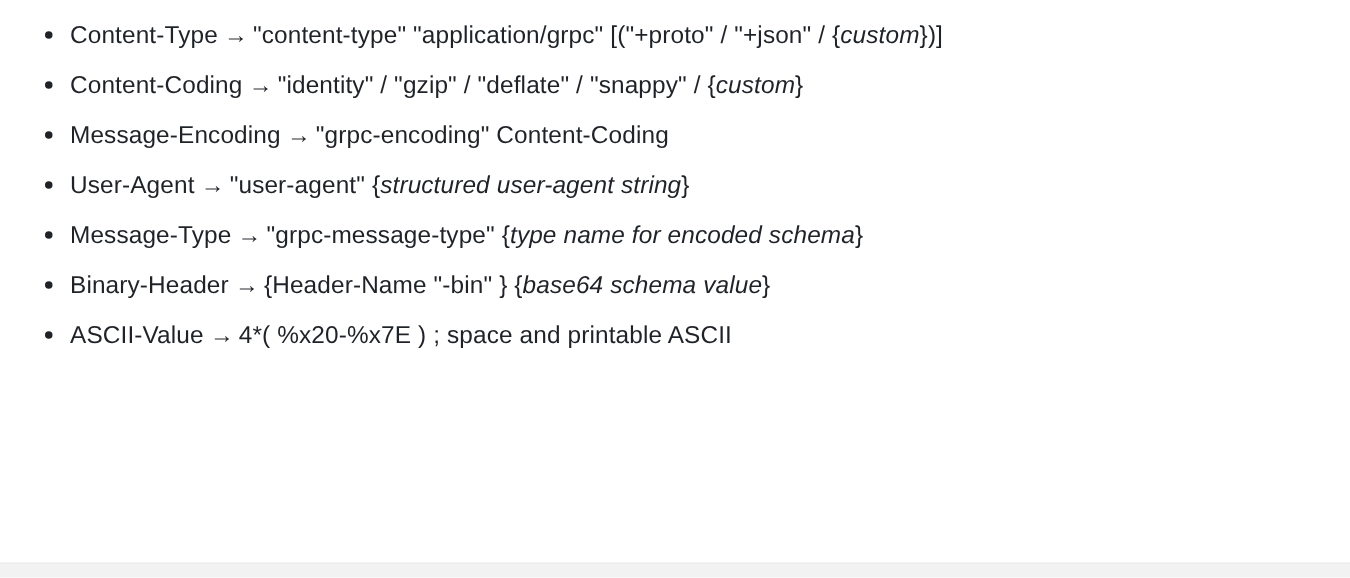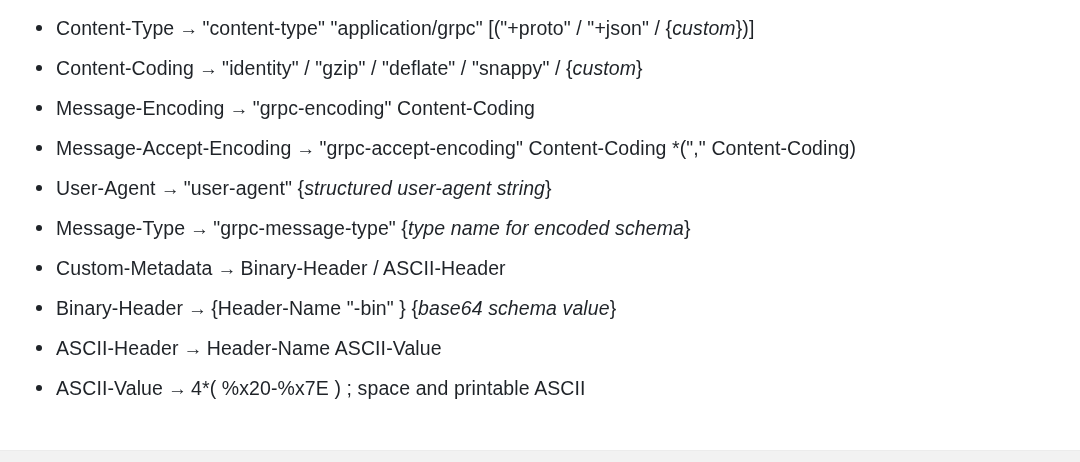--- a/index.html
+++ b/index.html
@@ -67,22 +67,19 @@
     border-top: 1px solid #ececec;
   }
 </style>
 </head>
 <body>
 
 <ul id="grammar-list">
     <li><span class="rule-name">Content-Type</span><span class="arrow">→</span><span class="def">"content-type" "application/grpc" [("+proto" / "+json" / {<i>custom</i>})]</span></li>
     <li><span class="rule-name">Content-Coding</span><span class="arrow">→</span><span class="def">"identity" / "gzip" / "deflate" / "snappy" / {<i>custom</i>}</span></li>
     <li><span class="rule-name">Message-Encoding</span><span class="arrow">→</span><span class="def">"grpc-encoding" Content-Coding</span></li>
-    <li><span class="rule-name">Message-Accept-Encoding</span><span class="arrow">→</span><span class="def">"grpc-accept-encoding" Content-Coding *("," Content-Coding)</span></li>
     <li><span class="rule-name">User-Agent</span><span class="arrow">→</span><span class="def">"user-agent" {<i>structured user-agent string</i>}</span></li>
     <li><span class="rule-name">Message-Type</span><span class="arrow">→</span><span class="def">"grpc-message-type" {<i>type name for encoded schema</i>}</span></li>
-    <li><span class="rule-name">Custom-Metadata</span><span class="arrow">→</span><span class="def">Binary-Header / ASCII-Header</span></li>
     <li><span class="rule-name">Binary-Header</span><span class="arrow">→</span><span class="def">{Header-Name "-bin" } {<i>base64 schema value</i>}</span></li>
-    <li><span class="rule-name">ASCII-Header</span><span class="arrow">→</span><span class="def">Header-Name ASCII-Value</span></li>
     <li><span class="rule-name">ASCII-Value</span><span class="arrow">→</span><span class="def">4*( %x20-%x7E ) ; space and printable ASCII</span></li>
   </ul>
 
 <div id="bottom-edge"></div>
 
 </body></html>

